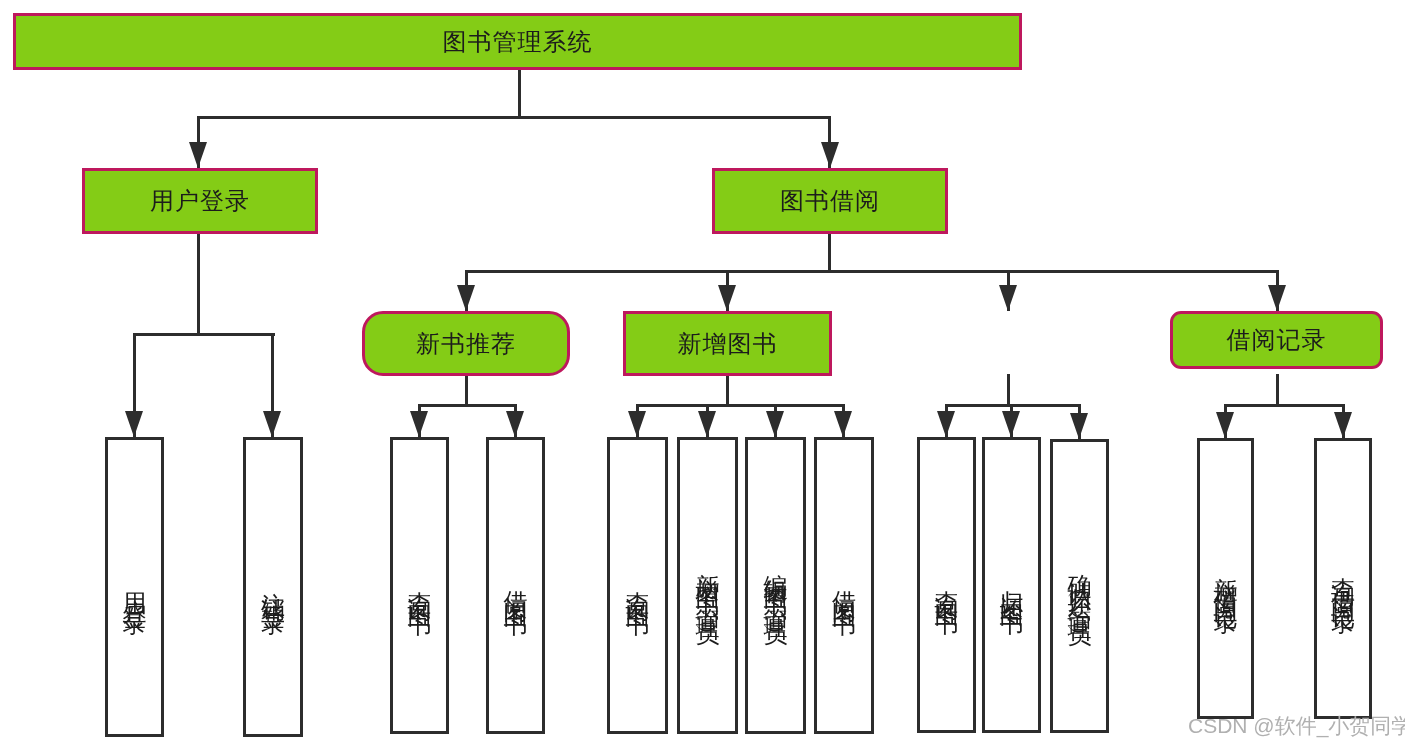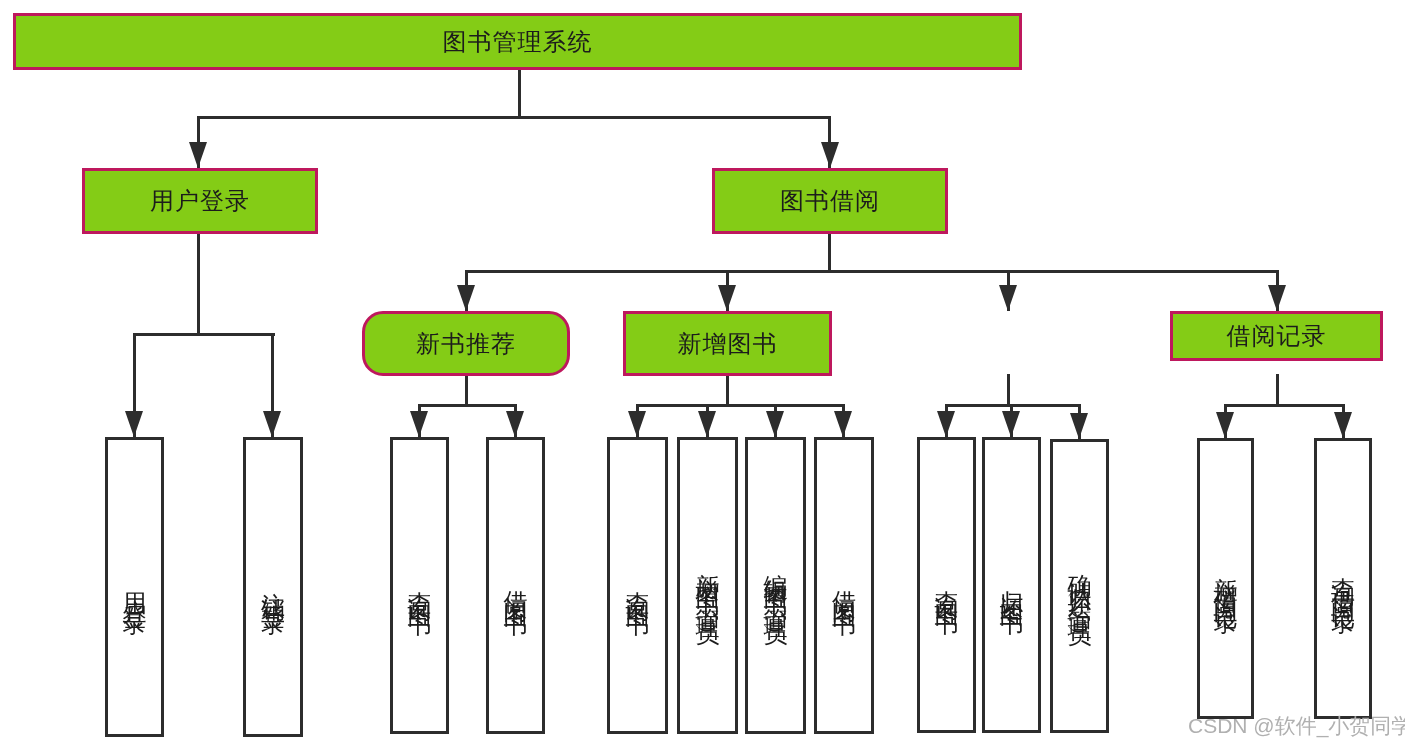--- a/index.html
+++ b/index.html
@@ -83,21 +83,21 @@
   <div class="vb" style="left:243px;top:437px;width:60px;height:300px;">
     <span class="vtext">注销登录</span>
   </div>
 
   <div class="nb" style="left:362px;top:311px;width:208px;height:65px;border-radius:21px;">
     <span>新书推荐</span>
   </div>
   <div class="nb" style="left:623px;top:311px;width:209px;height:65px;">
     <span>新增图书</span>
   </div>
-  <div class="nb" style="left:1170px;top:311px;width:213px;height:50px;">
+  <div class="nb" style="left:1170px;top:311px;width:213px;height:58px;border-radius:11px;">
     <span>借阅记录</span>
   </div>
 
   <div class="vl" style="left:465px;top:374px;height:33px;"></div>
   <div class="hl" style="left:418px;top:404px;width:98px;"></div>
   <div class="vl" style="left:418px;top:404px;height:33px;"></div>
   <div class="ar" style="left:410px;top:411px;"></div>
   <div class="vl" style="left:514px;top:404px;height:33px;"></div>
   <div class="ar" style="left:506px;top:411px;"></div>
 

